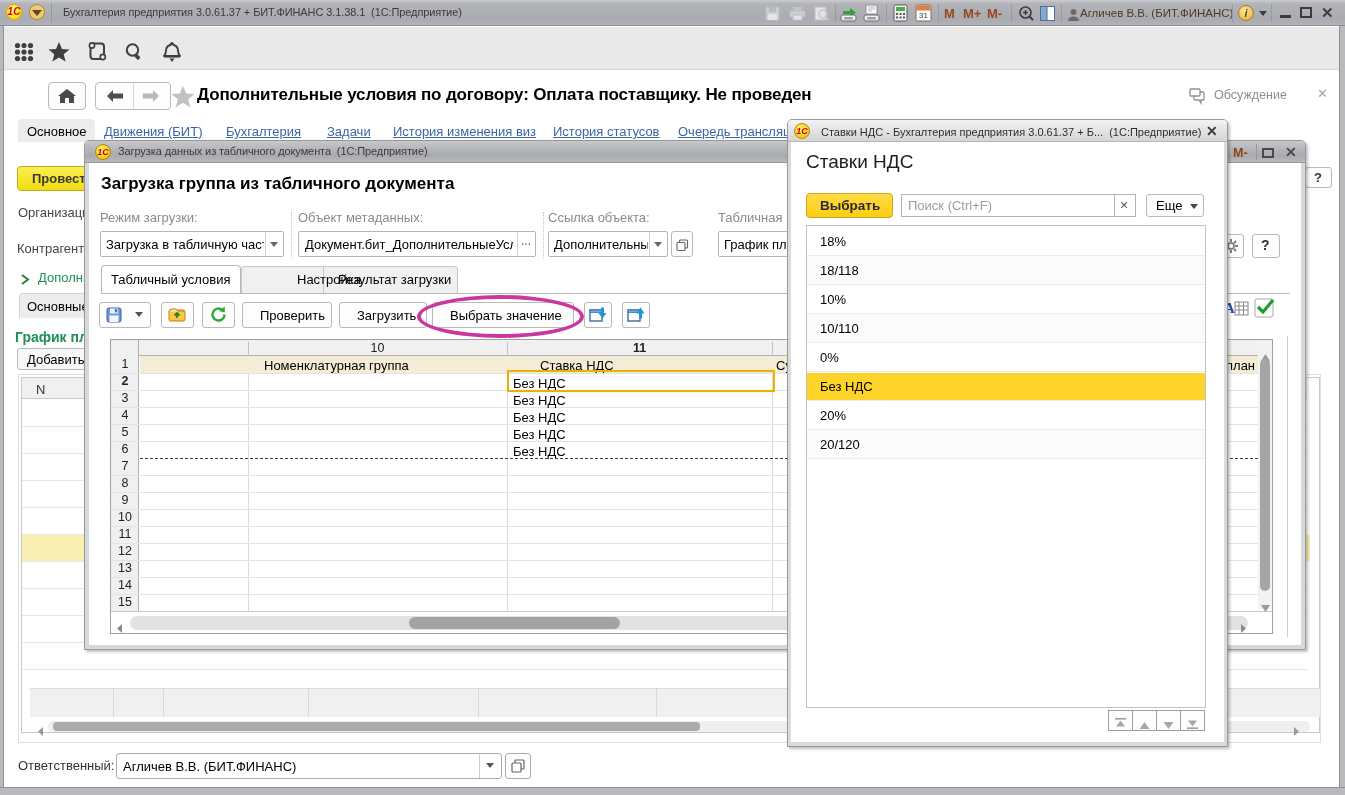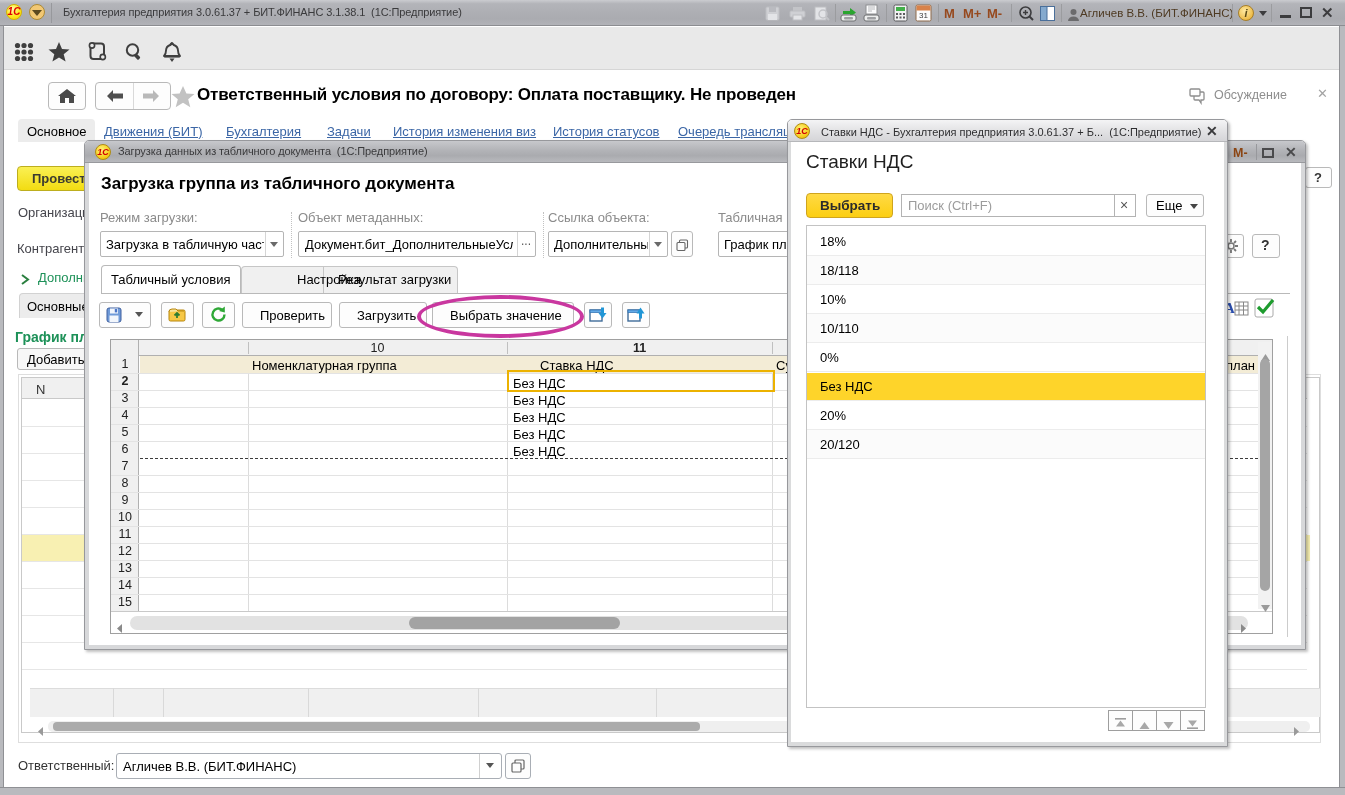--- a/index.html
+++ b/index.html
@@ -162,21 +162,21 @@
   <div class="abs" style="left:133px;top:83px;width:1px;height:26px;background:#d9d9d9;"></div>
   <div class="abs" style="left:104px;top:89px;width:22px;height:14px;"><svg width="22" height="14">
         <path d="M9 1 L3 7 L9 13 L9 9.5 L19 9.5 L19 4.5 L9 4.5 Z" fill="#4f4f4f"></path>
       </svg></div>
   <div class="abs" style="left:140px;top:89px;width:22px;height:14px;"><svg width="22" height="14">
         <path d="M13 1 L19 7 L13 13 L13 9.5 L3 9.5 L3 4.5 L13 4.5 Z" fill="#b9b9b9"></path>
       </svg></div>
   <div class="abs" style="left:170px;top:84px;width:26px;height:26px;"><svg width="26" height="26">
         <path d="M13 2 L16.4 9.6 L24.5 10 L18.2 15.3 L20.3 23.3 L13 18.8 L5.7 23.3 L7.8 15.3 L1.5 10 L9.6 9.6 Z" fill="#c2c2c2"></path>
       </svg></div>
-  <div class="abs" style="left:197px;top:85px;font-size:17px;font-weight:bold;letter-spacing:-0.15px;color:#000;white-space:nowrap;">Ответственный условия по договору: Оплата поставщику. Не проведен</div>
+  <div class="abs" style="left:197px;top:85px;font-size:17px;font-weight:bold;letter-spacing:-0.15px;color:#000;white-space:nowrap;">Дополнительные условия по договору: Оплата поставщику. Не проведен</div>
 
   <div class="abs" style="left:1189px;top:88px;width:17px;height:17px;"><svg width="17" height="17" fill="none" stroke="#8e8e8e" stroke-width="1.3">
         <rect x="1" y="1" width="10" height="7" rx="1"></rect>
         <path d="M5 8 v3 a1 1 0 0 0 1 1 h4 l2 3 v-3 h2 a1 1 0 0 0 1-1 v-6 a1 1 0 0 0-1-1 h-3"></path>
       </svg></div>
   <div class="abs" style="left:1214px;top:88px;font-size:12.5px;color:#8e8e8e;">Обсуждение</div>
   <div class="abs" style="left:1317px;top:86px;font-size:13px;color:#a3a3a3;">✕</div>
 
   <div class="abs" style="left:18px;top:119px;width:77px;height:23px;background:#ececec;border-radius:4px 4px 0 0;"></div>
   <div class="abs" style="left:27px;top:124px;font-size:13px;color:#000;">Основное</div>
@@ -353,21 +353,21 @@
   <div class="abs" style="left:111px;top:340px;width:28px;height:271px;background:#f0f0f0;border-right:1px solid #b0b0b0;"></div>
   <div class="abs" style="left:248px;top:356px;width:1px;height:255px;background:#dcdcdc;"></div>
   <div class="abs" style="left:507px;top:356px;width:1px;height:255px;background:#dcdcdc;"></div>
   <div class="abs" style="left:772px;top:356px;width:1px;height:255px;background:#dcdcdc;"></div>
   <div class="abs" style="left:248px;top:342px;width:1px;height:12px;background:#c0c0c0;"></div>
   <div class="abs" style="left:507px;top:342px;width:1px;height:12px;background:#c0c0c0;"></div>
   <div class="abs" style="left:772px;top:342px;width:1px;height:12px;background:#c0c0c0;"></div>
   <div class="abs" style="left:248px;top:341px;width:259px;height:14px;font-size:12.5px;color:#222;text-align:center;">10</div>
   <div class="abs" style="left:507px;top:341px;width:265px;height:14px;font-size:12.5px;font-weight:bold;color:#222;text-align:center;">11</div>
   <div class="abs" style="left:140px;top:356px;width:1118px;height:17px;background:#f3ecd6;"></div>
-  <div class="abs" style="left:252px;top:358px;font-size:13px;color:#000;white-space:nowrap;text-align:center;">Номенклатурная группа</div>
+  <div class="abs" style="left:264px;top:358px;font-size:13px;color:#000;white-space:nowrap;text-align:center;">Номенклатурная группа</div>
   <div class="abs" style="left:513px;top:358px;font-size:13px;color:#000;white-space:nowrap;margin-left:27px;">Ставка НДС</div>
   <div class="abs" style="left:776px;top:358px;font-size:13px;color:#000;white-space:nowrap;">Сумма плана</div>
   <div class="abs" style="left:1226px;top:358px;font-size:13px;color:#000;white-space:nowrap;">план</div>
   <div id="sheet-rows">
   <div class="abs" style="left:111px;top:358px;width:28px;height:13px;font-size:12.5px;color:#222;text-align:center;line-height:13px;">1</div>
   <div class="abs" style="left:111px;top:375px;width:28px;height:13px;font-size:12.5px;font-weight:bold;color:#222;text-align:center;line-height:13px;">2</div>
   <div class="abs" style="left:111px;top:373px;width:1147px;height:1px;background:#e3e3e3;"></div>
   <div class="abs" style="left:111px;top:392px;width:28px;height:13px;font-size:12.5px;color:#222;text-align:center;line-height:13px;">3</div>
   <div class="abs" style="left:111px;top:390px;width:1147px;height:1px;background:#e3e3e3;"></div>
   <div class="abs" style="left:111px;top:409px;width:28px;height:13px;font-size:12.5px;color:#222;text-align:center;line-height:13px;">4</div>

